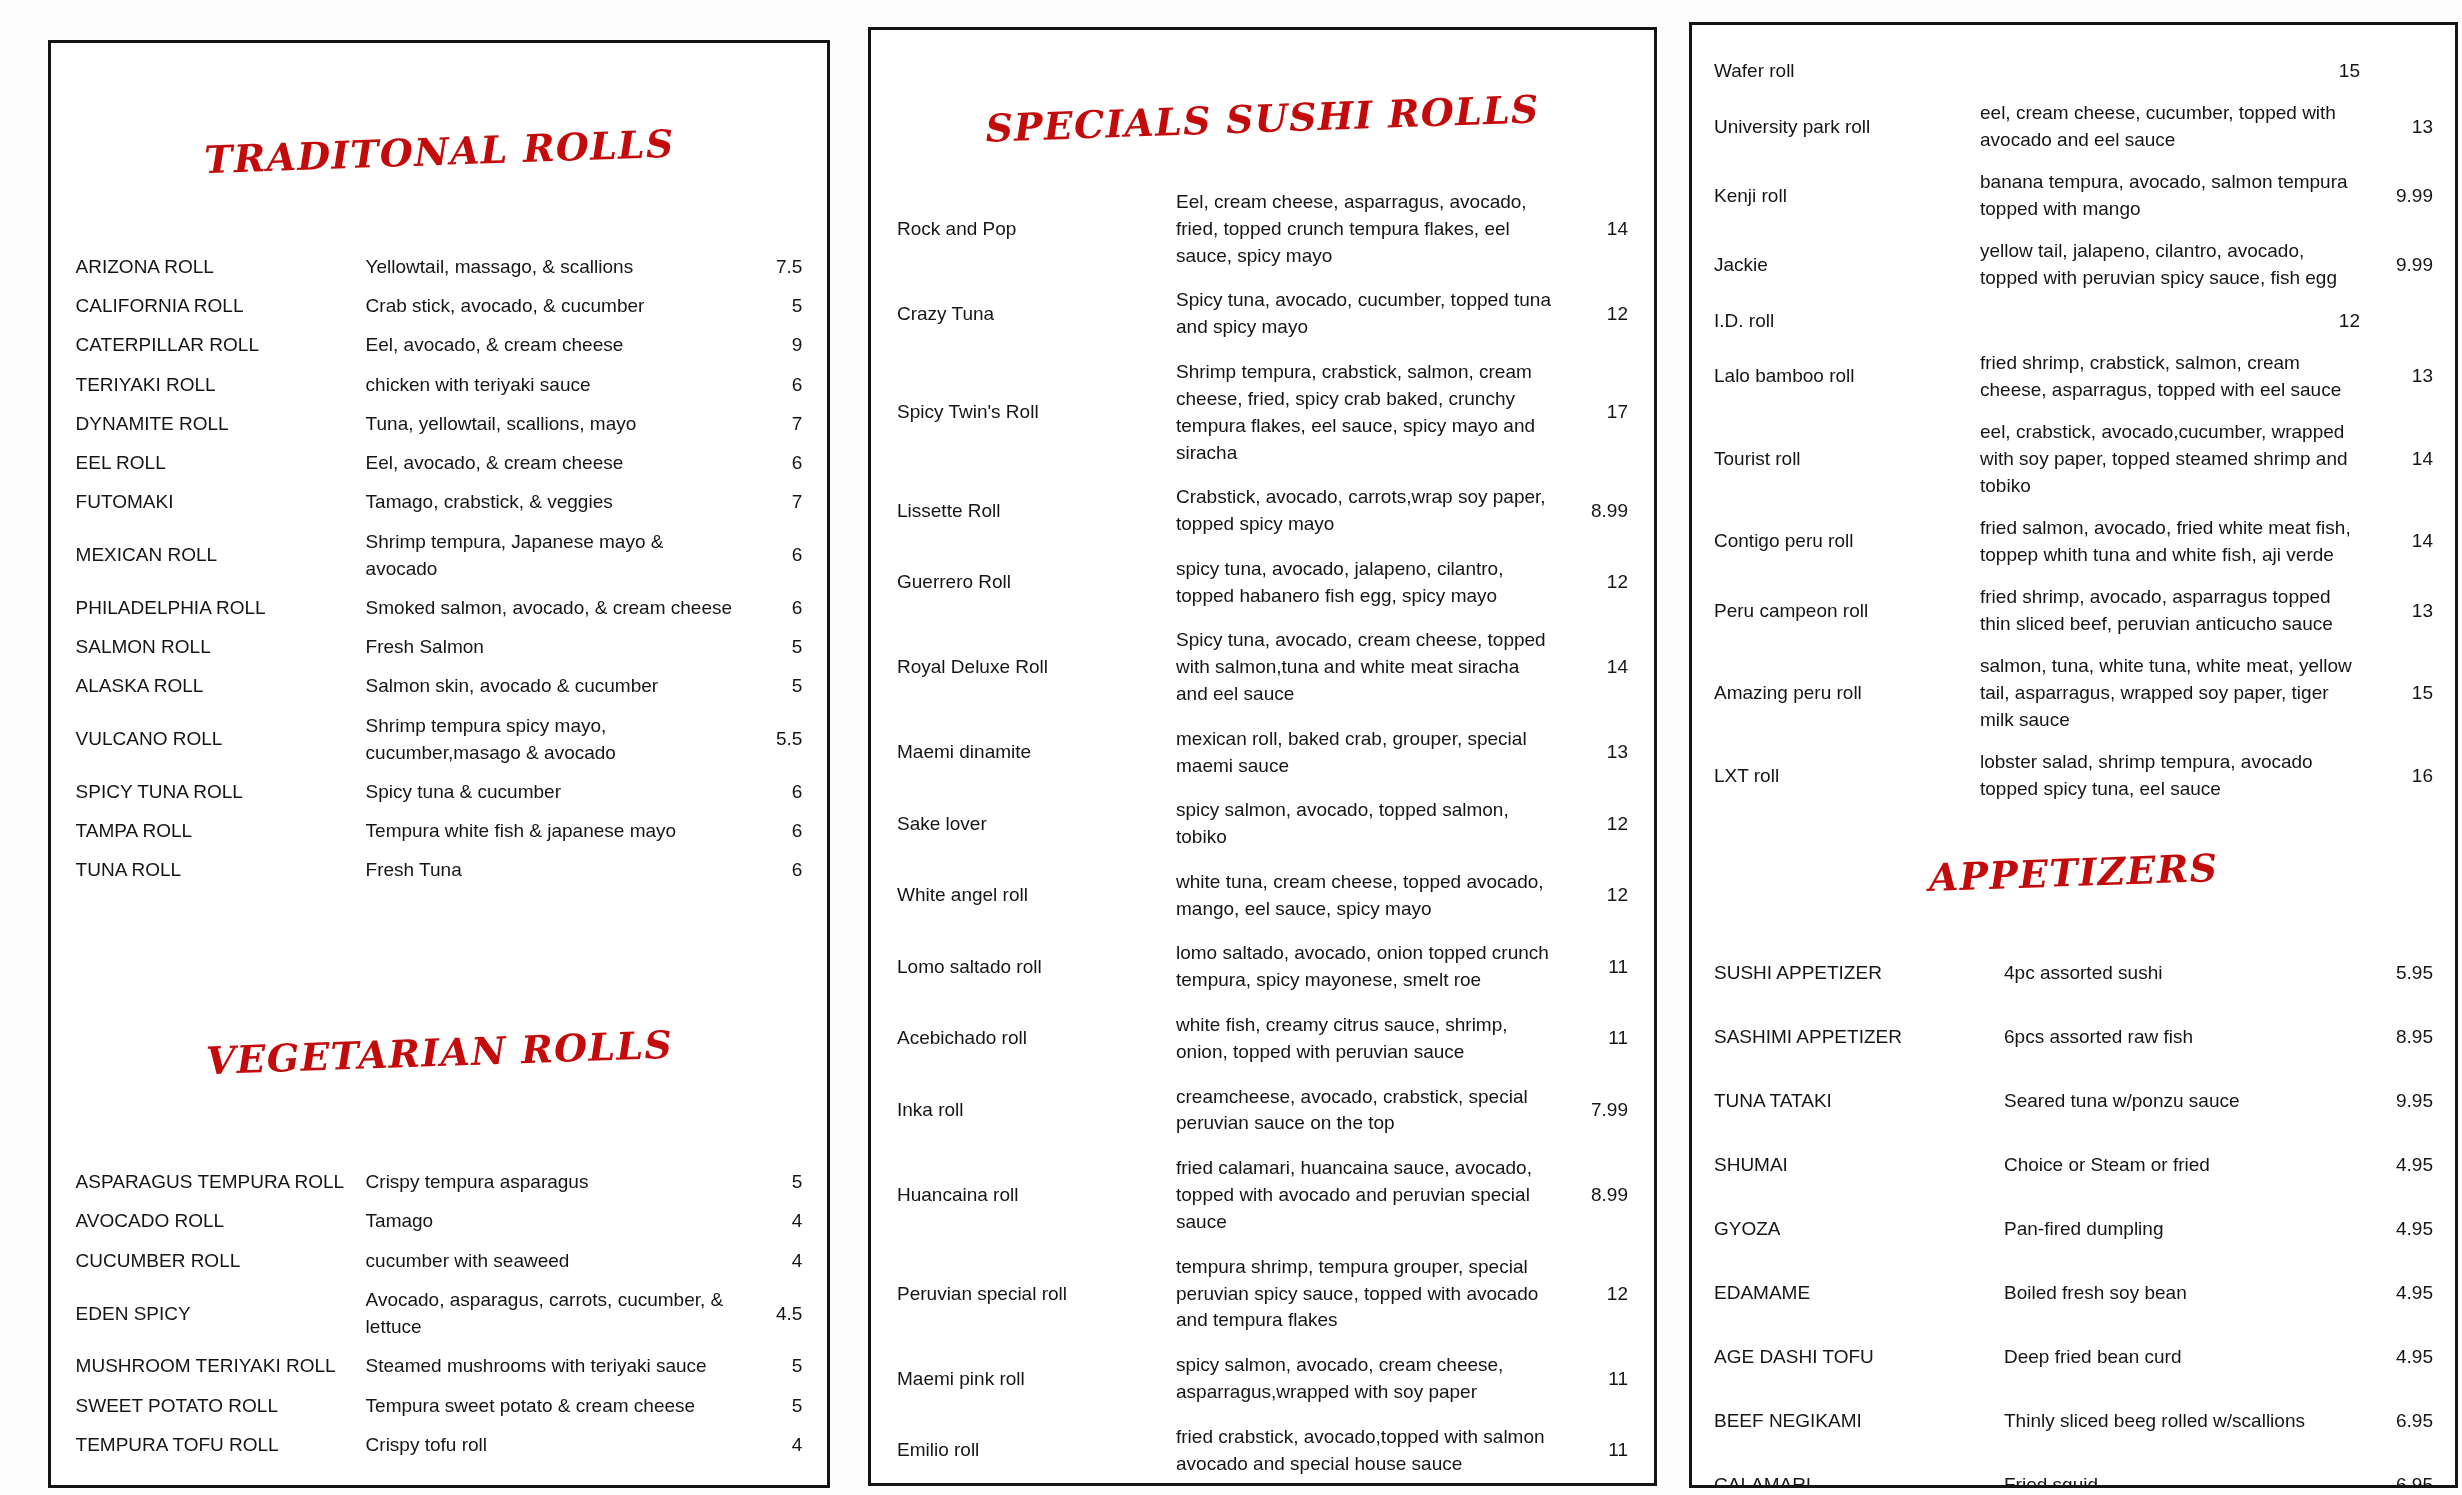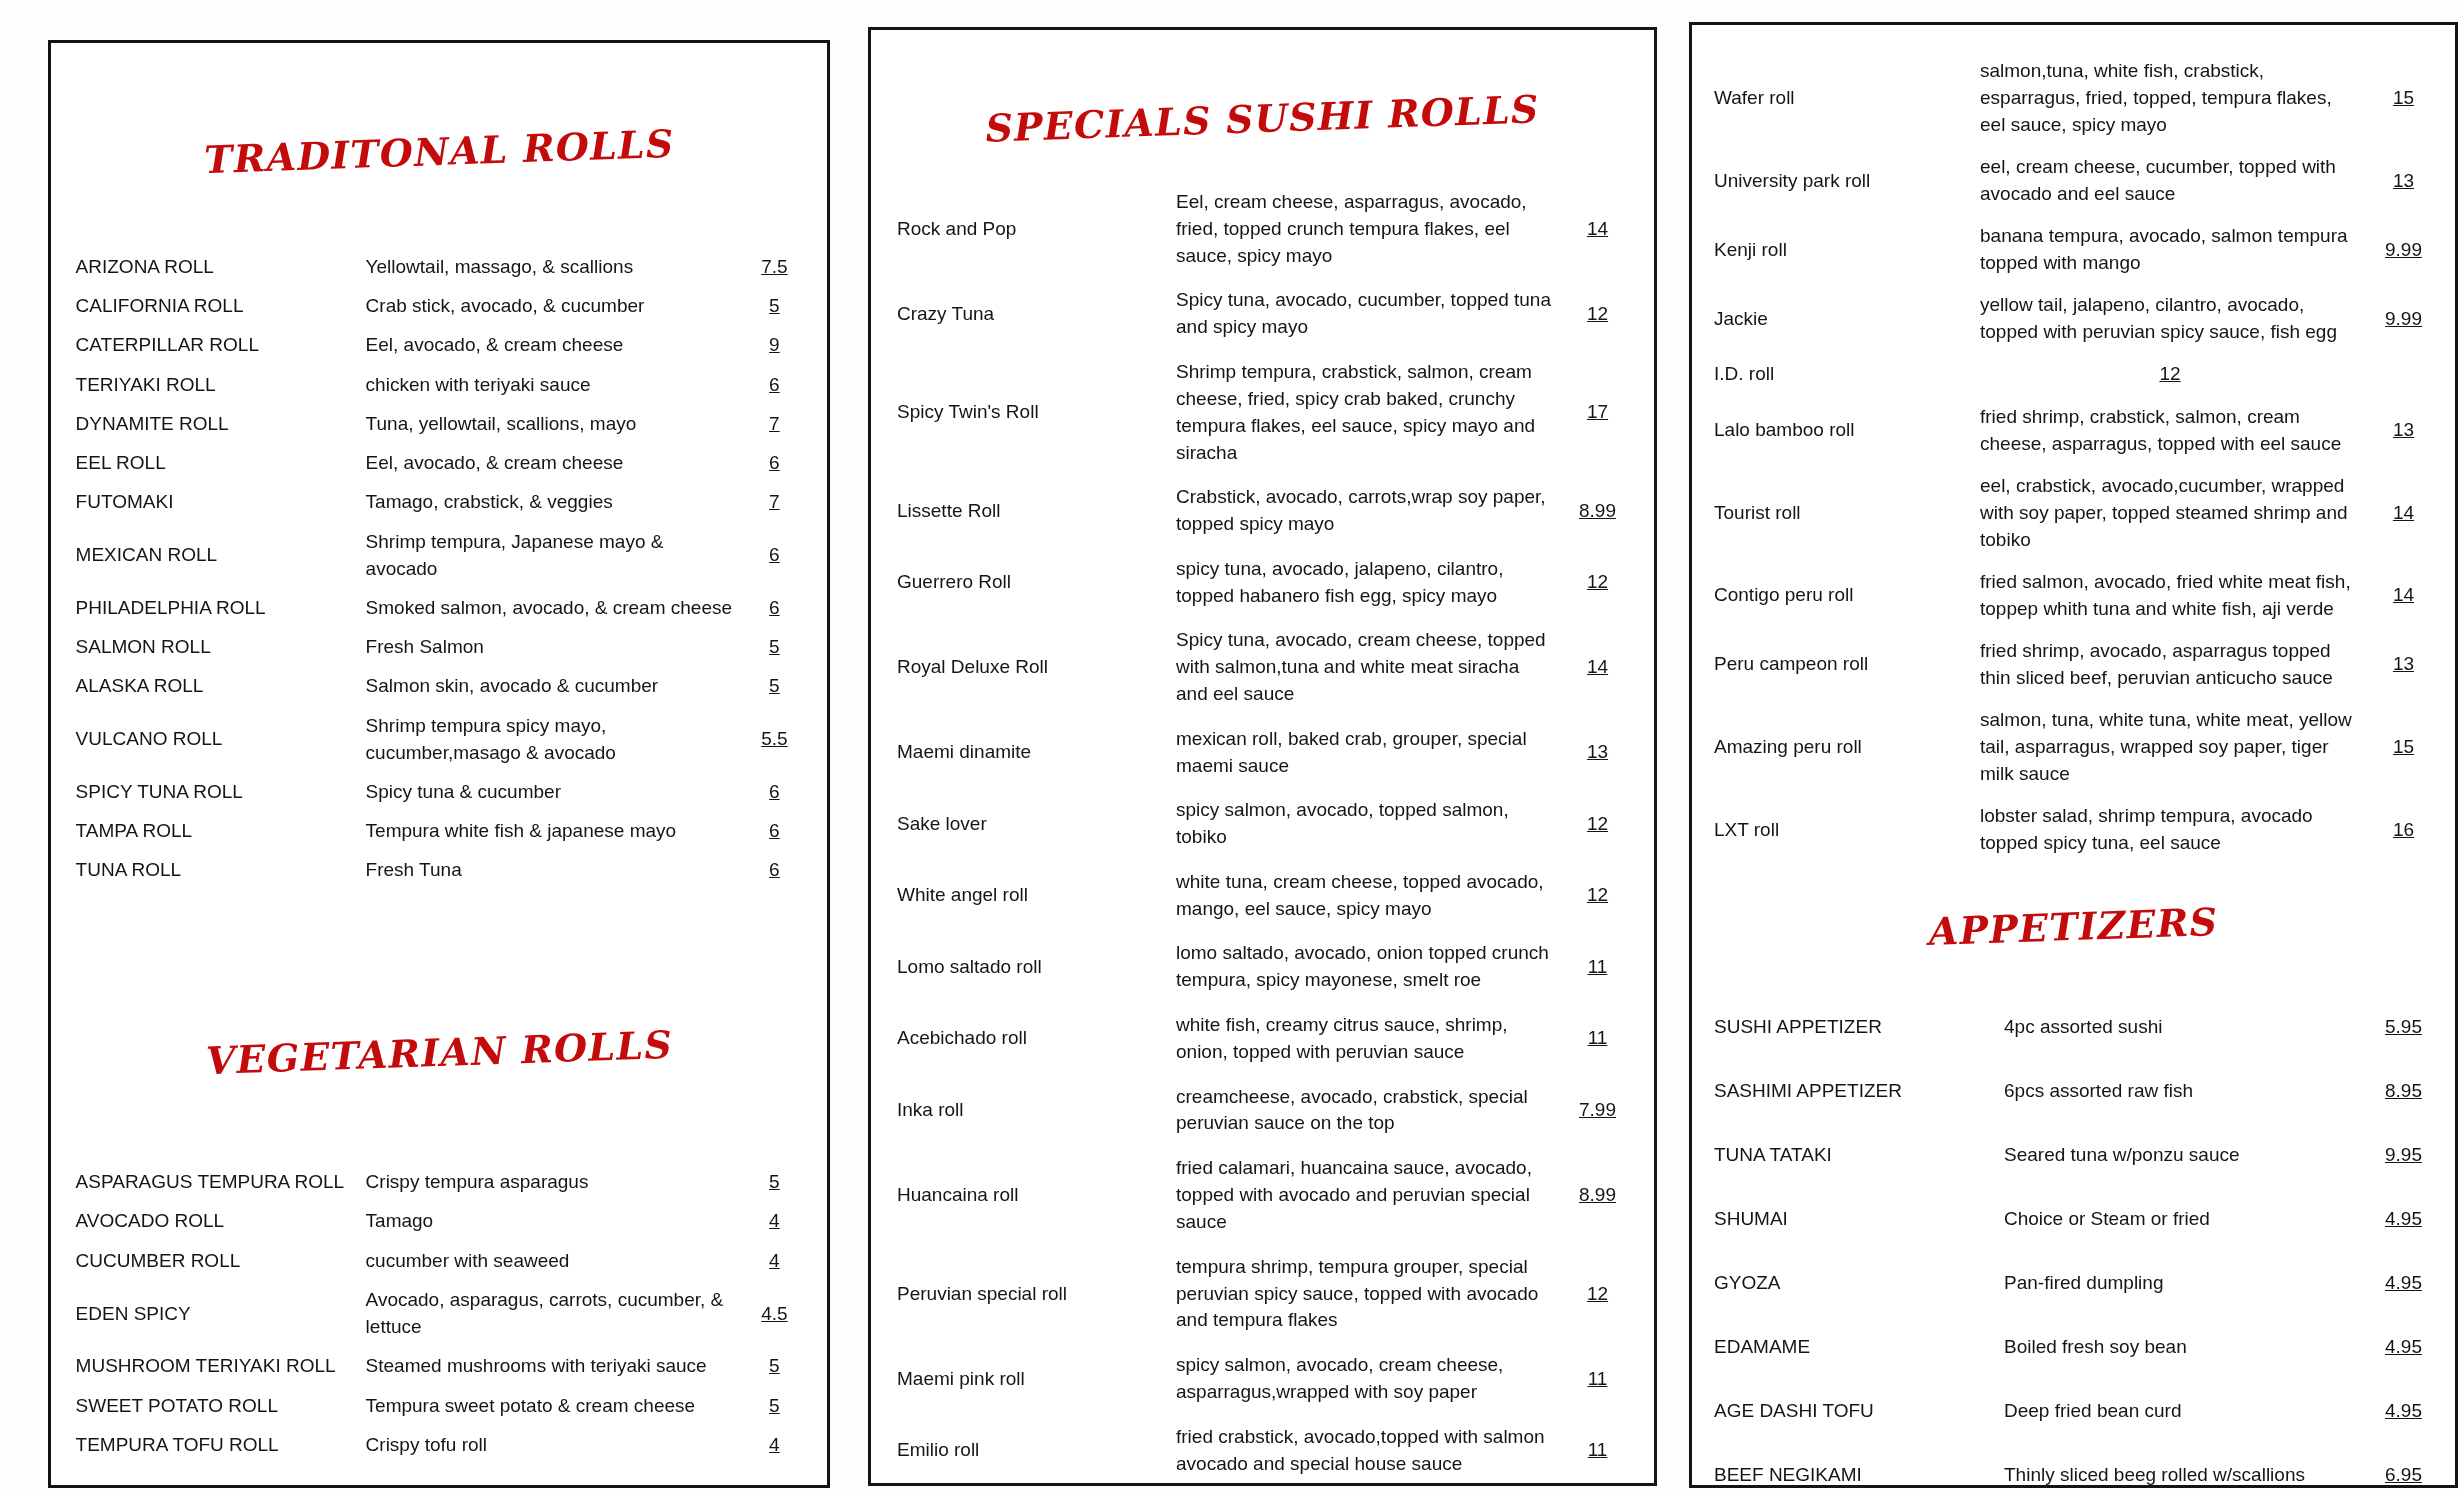--- a/index.html
+++ b/index.html
@@ -32,21 +32,21 @@
     display:grid; align-items:center; column-gap:14px;
     font-size:19px; line-height:1.42;
   }
   #panel-0 .row{ grid-template-columns:276px 1fr 56px;  margin-bottom:12.3px; }
   #panel-1 .row{ grid-template-columns:265px 1fr 61px; margin-bottom:17.6px; }
   #panel-2 .cont .row { grid-template-columns:252px 1fr 59px; margin-bottom:15.2px; }
   #panel-2 .appet .row{ grid-template-columns:276px 1fr 59px; margin-bottom:9.4px;margin-top:37px; }
 
   .name{  }
   .desc{  }
-  .price{ text-align:center;text-decoration:underline; }
+  .price{ text-align:right; }
 </style>
 </head>
 <body>
 
 <div class="page">
   <section class="panel" id="panel-0">
       <div class="menu-section trad">
         <div class="section-title">TRADITONAL ROLLS</div>
         <div class="row">
           <div class="name">ARIZONA ROLL</div>
@@ -245,21 +245,20 @@
           <div class="name">Emilio roll</div>
           <div class="desc">fried crabstick, avocado,topped with salmon avocado and special house sauce</div>
           <div class="price">11</div>
         </div>
       </div>
     </section>
   <section class="panel" id="panel-2">
       <div class="menu-section cont">
         <div class="row">
           <div class="name">Wafer roll</div>
-          <div class="desc">salmon,tuna, white fish, crabstick, esparragus, fried, topped, tempura flakes, eel sauce, spicy mayo</div>
           <div class="price">15</div>
         </div>
         <div class="row">
           <div class="name">University park roll</div>
           <div class="desc">eel, cream cheese, cucumber, topped with avocado and eel sauce</div>
           <div class="price">13</div>
         </div>
         <div class="row">
           <div class="name">Kenji roll</div>
           <div class="desc">banana tempura, avocado, salmon tempura topped with mango</div>

